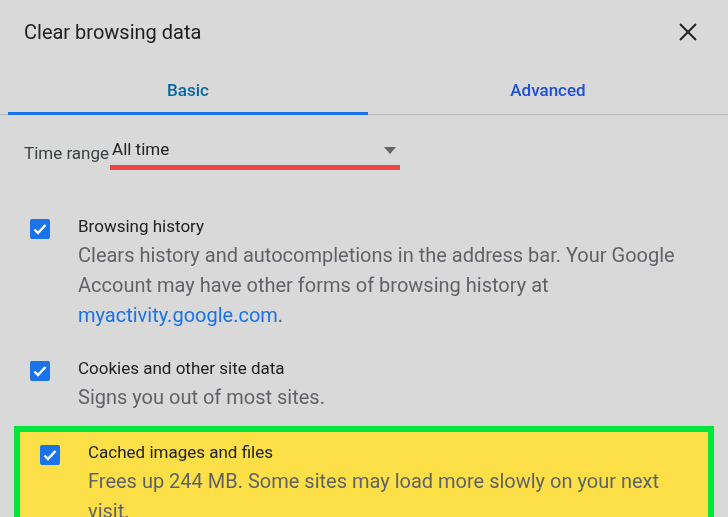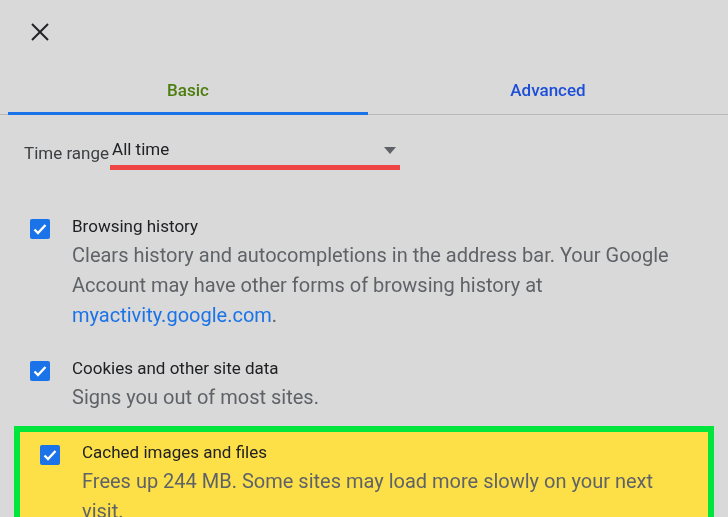--- a/index.html
+++ b/index.html
@@ -49,21 +49,21 @@
     flex: 1;
     text-align: center;
     padding: 14px 0;
     font-size: 17px;
     font-weight: 500;
     cursor: pointer;
     color: #1d4ed8;
     position: relative;
   }
   .tab.active {
-    color: #4d7c0f;
+    color: #0369a1;
     margin-left: 8px;
   }
   .tab.active::after {
     content: '';
     position: absolute;
     bottom: -1px;
     left: 0;
     right: 0;
     height: 3px;
     background: #1a73e8;
@@ -98,21 +98,21 @@
   .dropdown-icon {
     color: #5f6368;
   }
   .options {
     display: flex;
     flex-direction: column;
   }
   .option {
     display: flex;
     align-items: flex-start;
-    gap: 22px;
+    gap: 28px;
     padding: 14px 10px 14px 6px;
   }
   .option.highlighted {
     background: #fde047;
     border: 6px solid #00e63c;
     margin-left: -10px;
     margin-right: -10px;
     padding: 10px 14px 14px 20px;
   }
   .checkbox {
@@ -147,20 +147,21 @@
   .link {
     color: #1a73e8;
     cursor: pointer;
   }
 </style>
 </head>
 <body>
 
 <div class="dialog">
   <div class="header">
+    <div class="dialog-title">Clear browsing data</div>
     <div class="close-btn">
       <svg width="20" height="20" viewBox="0 0 20 20">
           <line x1="2" y1="2" x2="18" y2="18" stroke="#202124" stroke-width="2"></line>
           <line x1="18" y1="2" x2="2" y2="18" stroke="#202124" stroke-width="2"></line>
         </svg>
     </div>
   </div>
 
   <div class="tabs">
     <div class="tab active">Basic</div>

